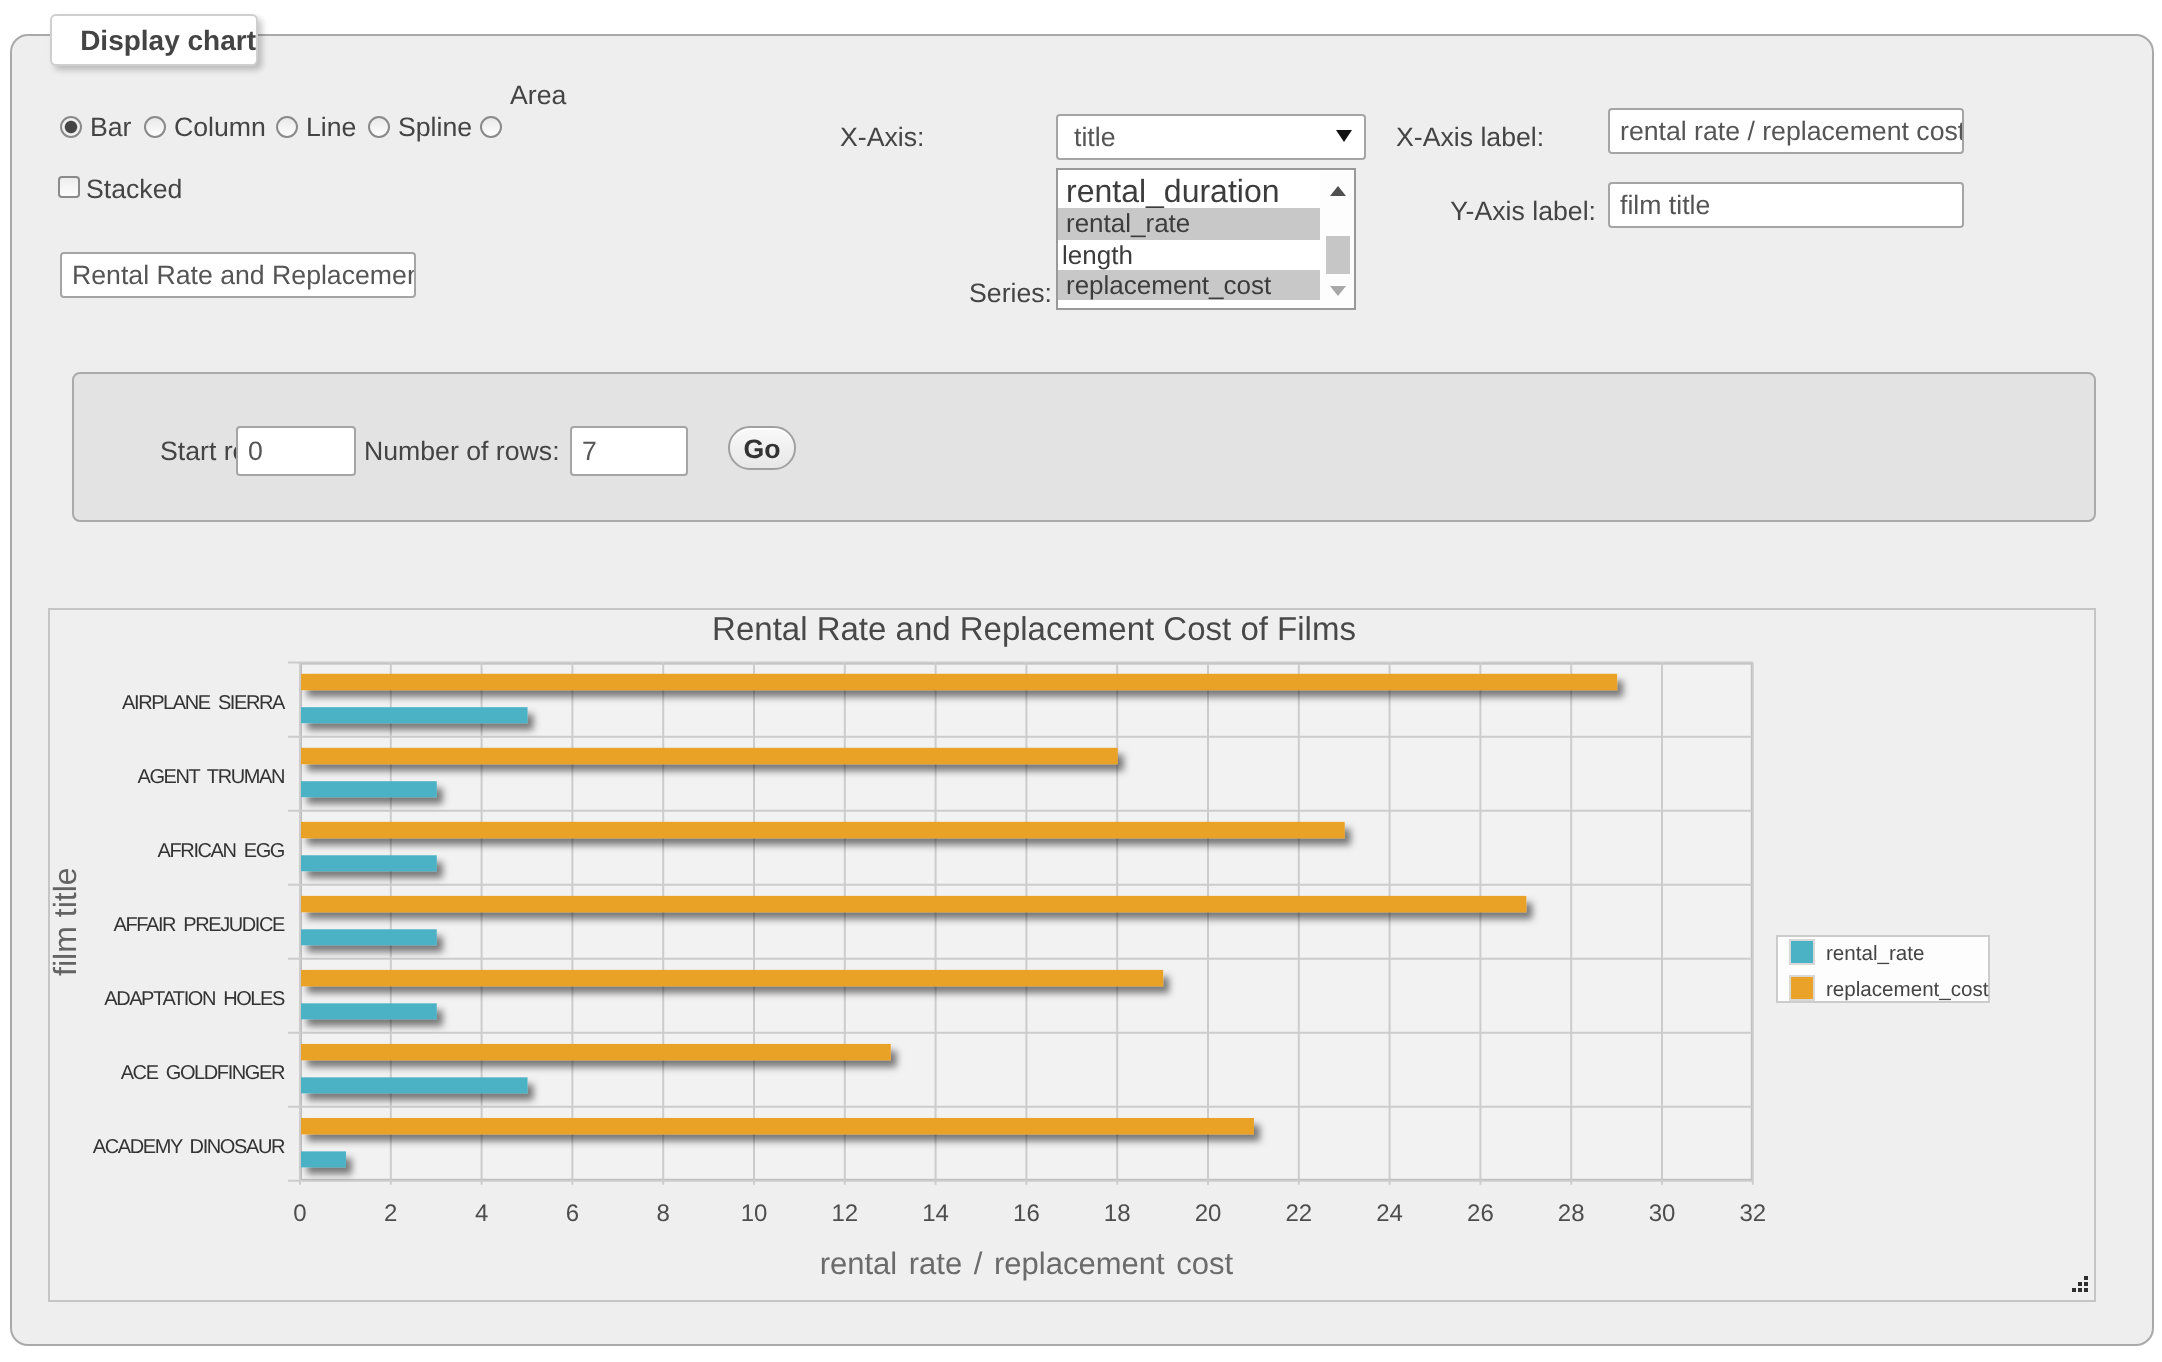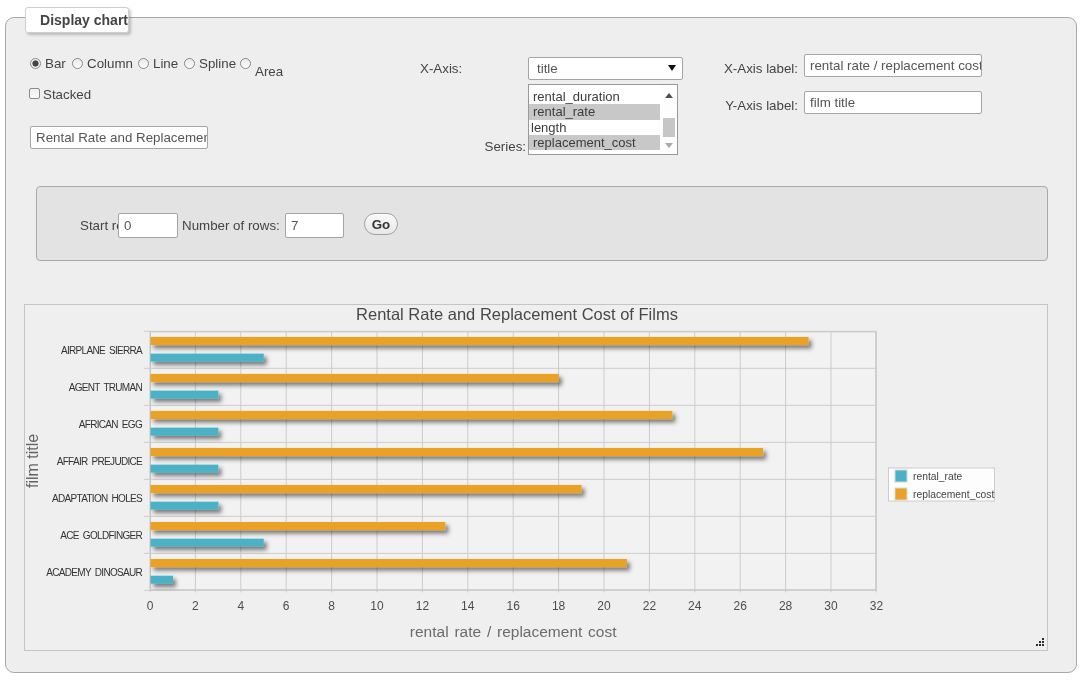--- a/index.html
+++ b/index.html
@@ -49,46 +49,46 @@
 
 <div class="abs radio sel" style="left:30px; top:58px;"></div>
 <div class="abs lbl" style="left:45px; top:56px;">Bar</div>
 <div class="abs radio" style="left:72px; top:58px;"></div>
 <div class="abs lbl" style="left:87px; top:56px;">Column</div>
 <div class="abs radio" style="left:138px; top:58px;"></div>
 <div class="abs lbl" style="left:153px; top:56px;">Line</div>
 <div class="abs radio" style="left:184px; top:58px;"></div>
 <div class="abs lbl" style="left:199px; top:56px;">Spline</div>
 <div class="abs radio" style="left:240px; top:58px;"></div>
-<div class="abs lbl" style="left:255px; top:64px;">Area</div>
+<div class="abs lbl" style="left:255px; top:40px;">Area</div>
 
 <div class="abs checkbox" style="left:29px; top:88px;"></div>
 <div class="abs lbl" style="left:43px; top:87px;">Stacked</div>
 
 <div class="abs tinput" style="left:30px; top:126px; width:178px; height:23px; line-height:21px;">Rental Rate and Replacement Cost</div>
 
 <div class="abs lbl" style="left:420px; top:61px; width:100px; text-align:left;">X-Axis:</div>
 <div class="abs tinput" style="left:528px; top:57px; width:155px; height:23px; line-height:21px; padding-left:8px;">title</div>
 <div class="abs" style="left:668px; top:65px; width:0; height:0; border-left:4.5px solid transparent; border-right:4.5px solid transparent; border-top:6px solid #111;"></div>
 
 <div class="abs lbl" style="left:426px; top:139px; width:100px; text-align:right;">Series:</div>
 <div class="abs" style="left:528px; top:84px; width:150px; height:71px; background:#fff; border:1px solid #999;">
-  <div style="position:absolute; left:0; top:3.9px; width:131px; height:15.4px; font-size:13px; color:#3c3c3c; padding-left:4px; line-height:15.4px;">rental_duration</div>
+  <div style="position:absolute; left:0; top:3.9px; width:131px; height:15.4px; font-size:16px; color:#3c3c3c; padding-left:4px; line-height:15.4px;">rental_duration</div>
   <div style="position:absolute; left:0; top:19.3px; width:131px; height:15.4px; background:#c8c8c8; font-size:13px; color:#3c3c3c; padding-left:4px; line-height:15.4px;">rental_rate</div>
   <div style="position:absolute; left:0; top:34.7px; width:131px; height:15.4px; font-size:13px; color:#3c3c3c; padding-left:2px; line-height:15.4px;">length</div>
   <div style="position:absolute; left:0; top:50.1px; width:131px; height:15.4px; background:#c8c8c8; font-size:13px; color:#3c3c3c; padding-left:4px; line-height:15.4px;">replacement_cost</div>
 
   <div style="position:absolute; right:0; top:0; width:17px; height:69px; background:#fdfdfd;">
     <div style="position:absolute; left:4.5px; top:8px; width:0; height:0; border-left:4px solid transparent; border-right:4px solid transparent; border-bottom:5px solid #4f4f4f;"></div>
     <div style="position:absolute; left:2.5px; top:33px; width:12px; height:19px; background:#c6c6c6;"></div>
     <div style="position:absolute; left:4.5px; bottom:6px; width:0; height:0; border-left:4px solid transparent; border-right:4px solid transparent; border-top:5px solid #a8a8a8;"></div>
   </div>
 </div>
 
-<div class="abs lbl" style="left:698px; top:61px; width:100px; text-align:right;">X-Axis label:</div>
+<div class="abs lbl" style="left:698px; top:61px; width:100px; text-align:left;">X-Axis label:</div>
 <div class="abs tinput" style="left:804px; top:54px; width:178px; height:23px; line-height:21px;">rental rate / replacement cost</div>
 <div class="abs lbl" style="left:698px; top:98px; width:100px; text-align:right;">Y-Axis label:</div>
 <div class="abs tinput" style="left:804px; top:91px; width:178px; height:23px; line-height:21px;">film title</div>
 
 <div class="abs" id="panel"></div>
 <div class="abs lbl" style="left:56px; top:218px;margin-left:24px;">Start row:</div>
 <div class="abs tinput" style="left:118px; top:213px; width:60px; height:25px; line-height:23px;">0</div>
 <div class="abs lbl" style="left:182px; top:218px;text-align:right;">Number of rows:</div>
 <div class="abs tinput" style="left:285px; top:213px; width:59px; height:25px; line-height:23px;">7</div>
 <div class="abs" id="gobtn">Go</div>

